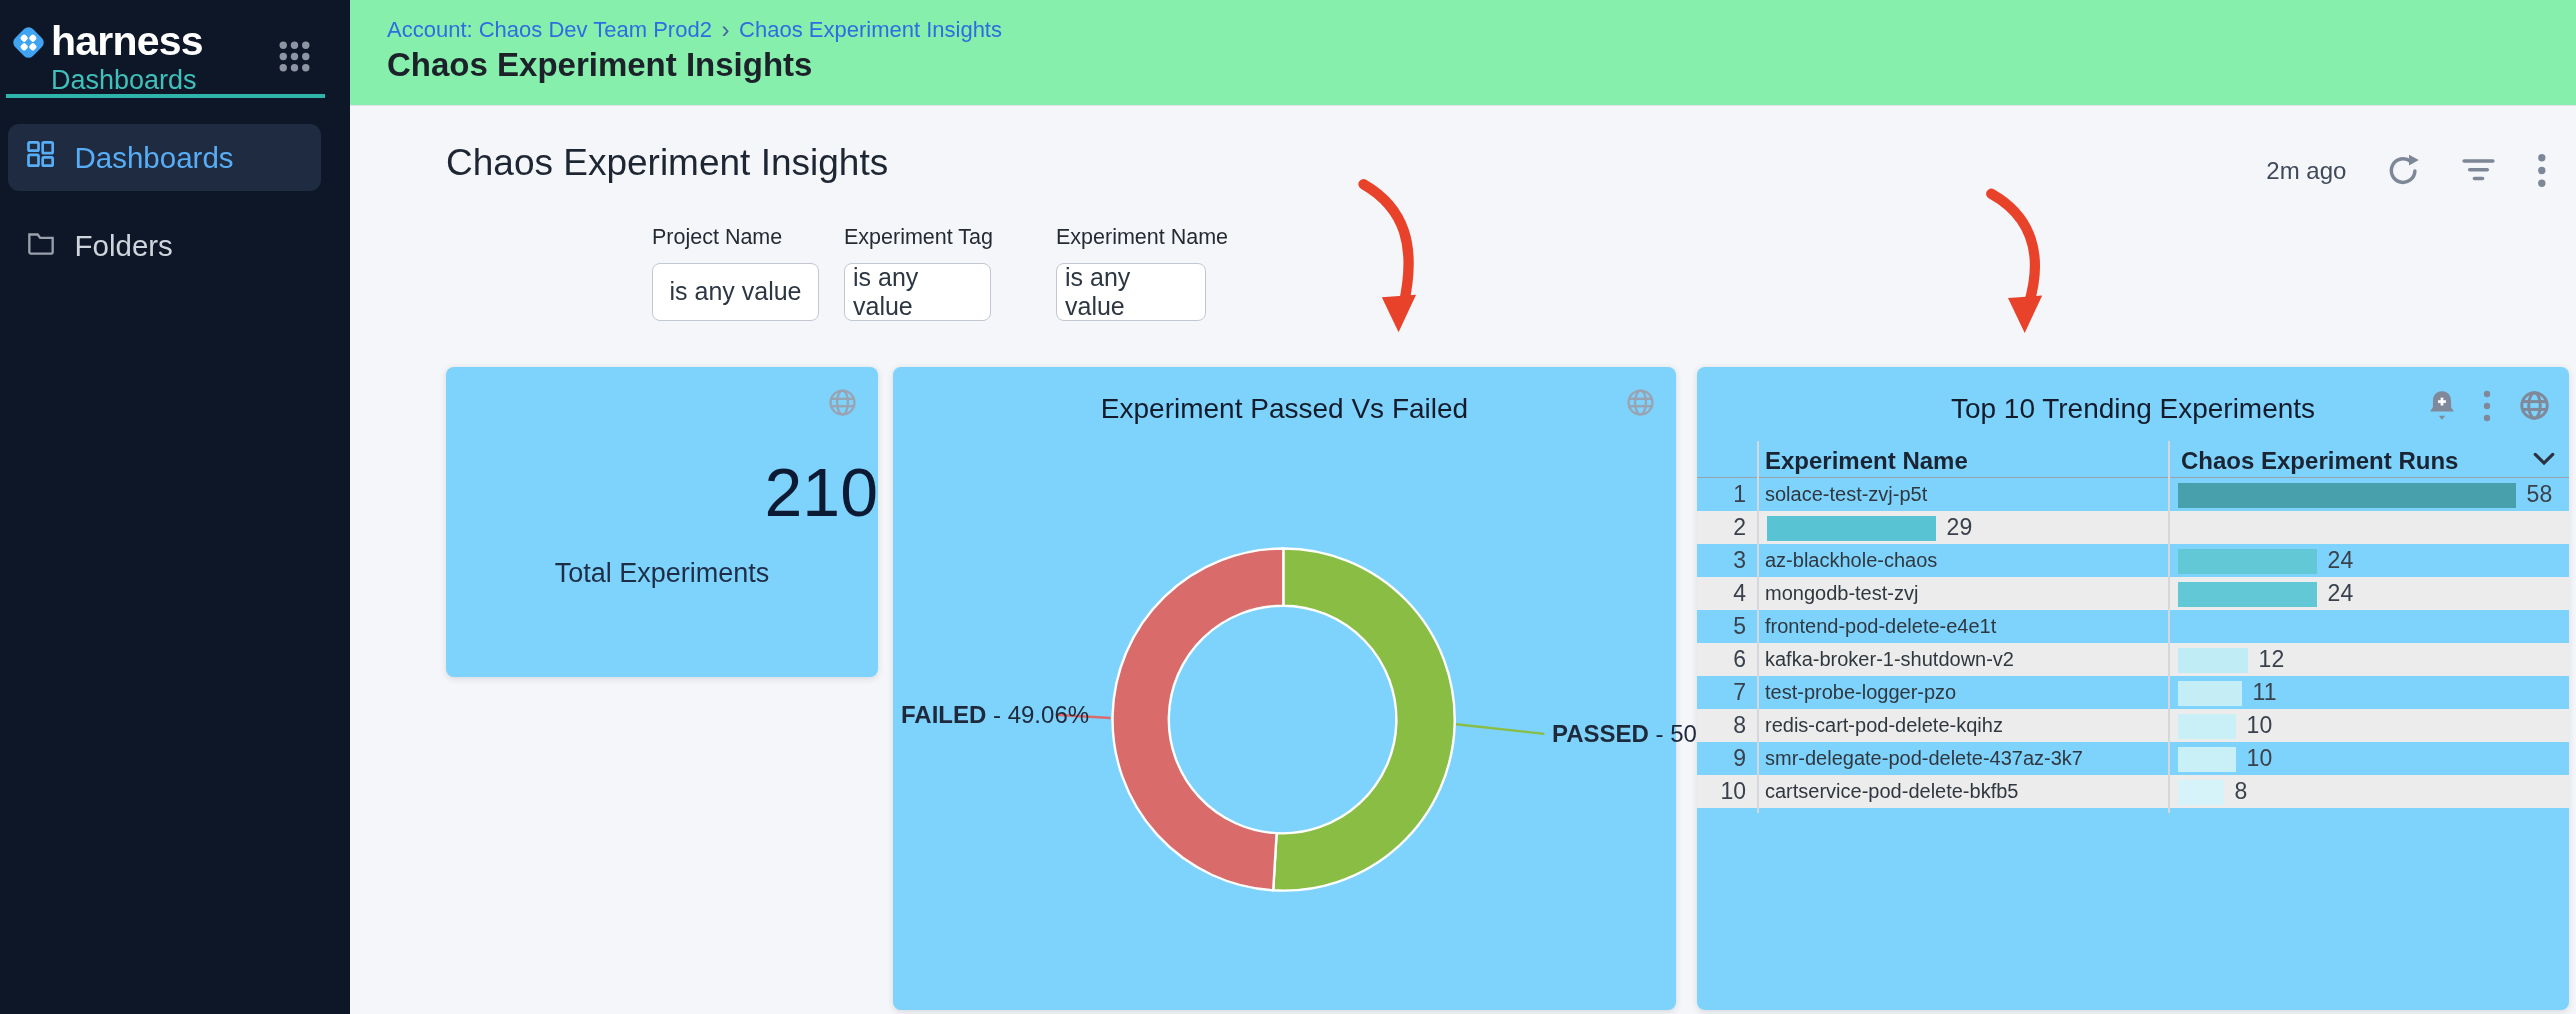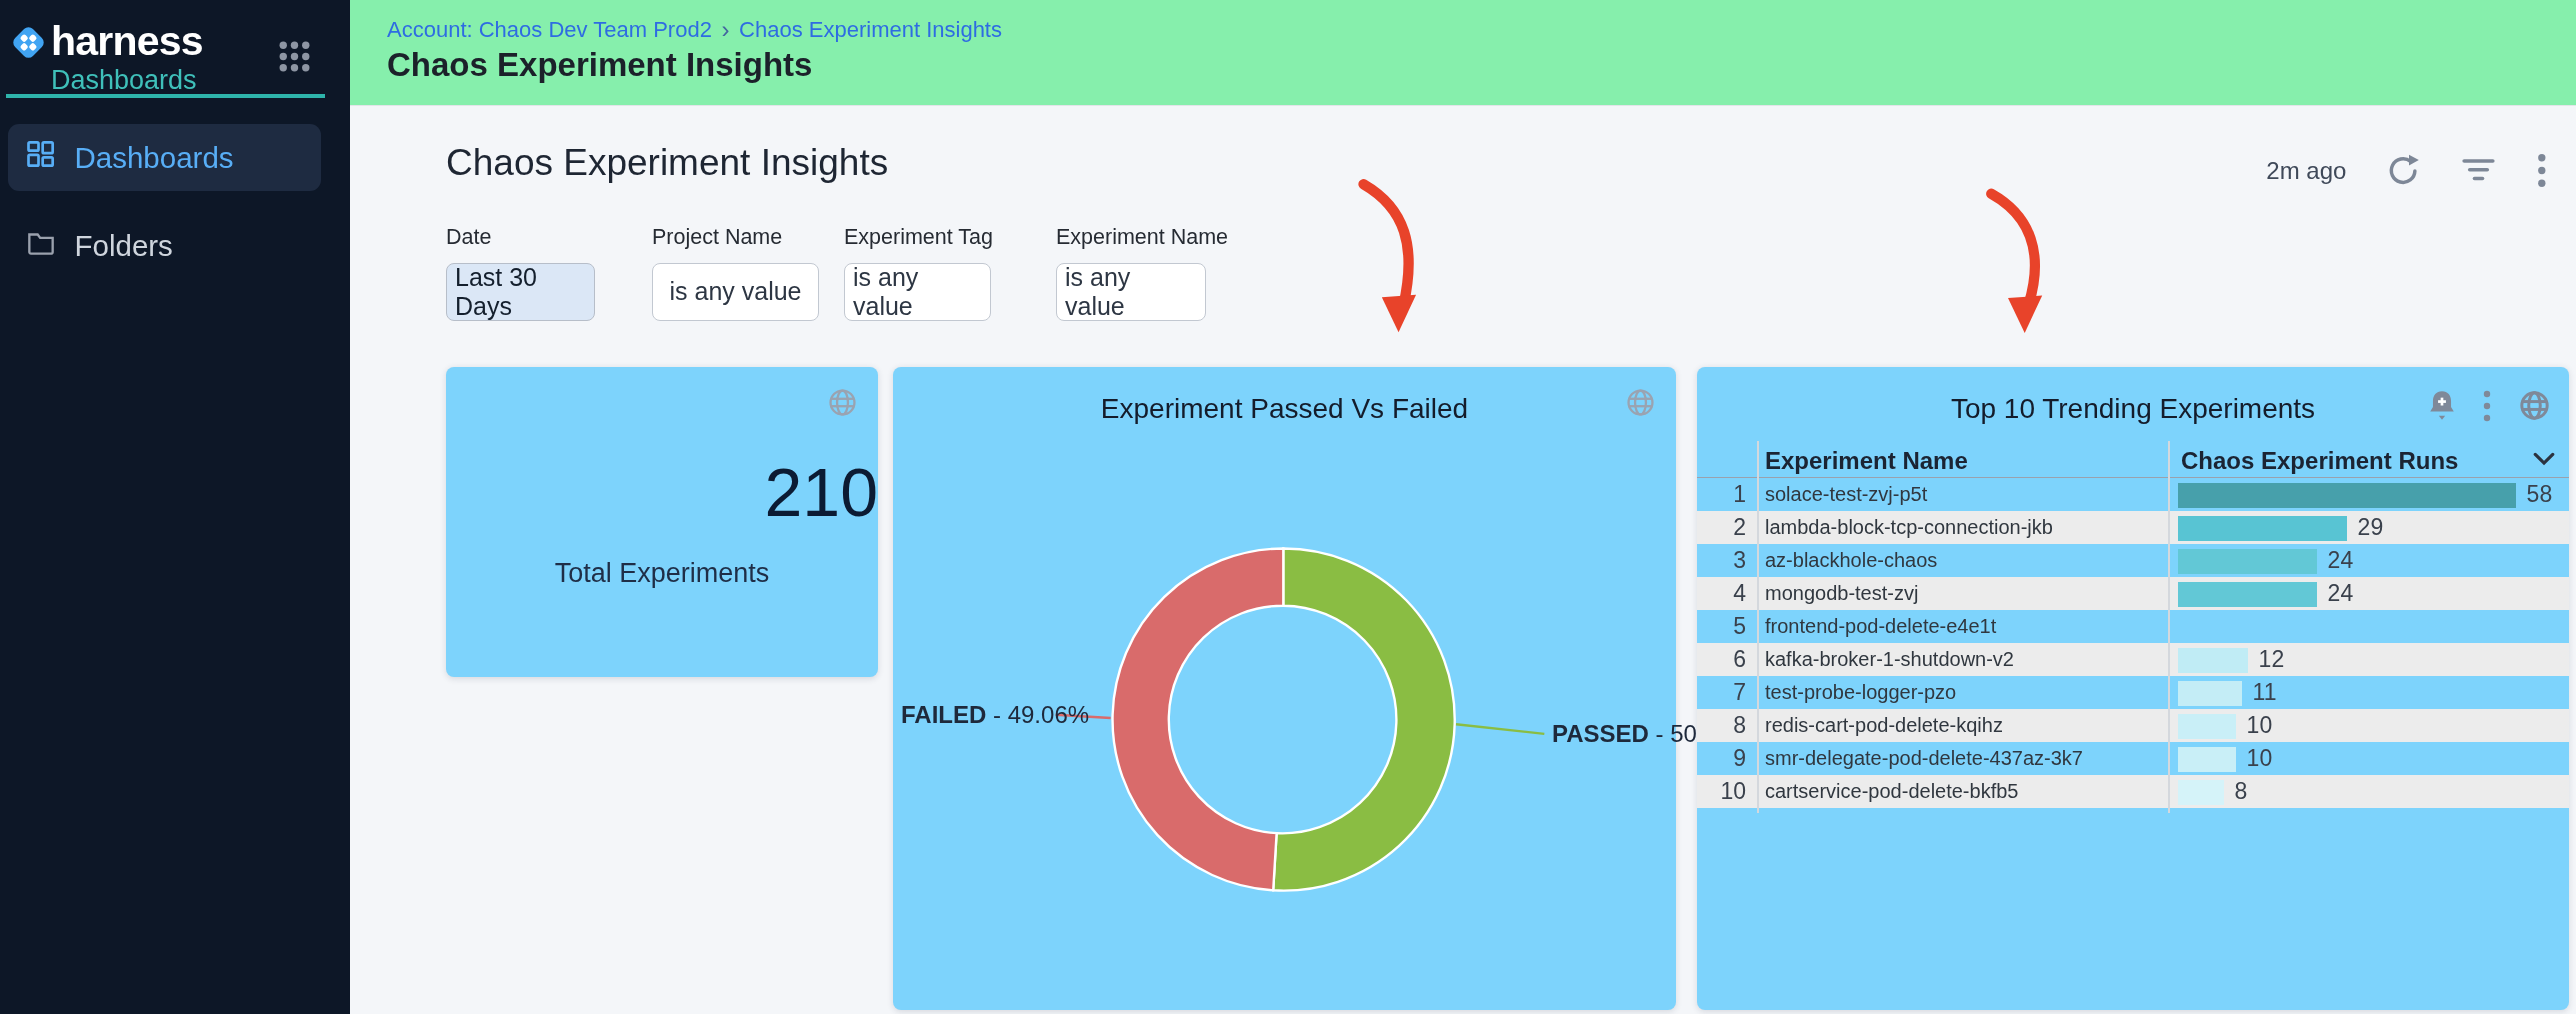--- a/index.html
+++ b/index.html
@@ -163,24 +163,20 @@
       </span>
       <span class="icon-btn">
         <svg width="9.6" height="35" viewBox="0 0 12 44" fill="#7d8797">
           <circle cx="6" cy="6" r="4.6"></circle>
             <circle cx="6" cy="22" r="4.6"></circle>
             <circle cx="6" cy="38" r="4.6"></circle>
         </svg>
       </span>
     </div>
 
-    <div class="filter-group f0">
-      <div class="filter-label">Date</div>
-      <div class="chip">Last 30 Days</div>
-    </div>
     <div class="filter-group f1">
       <div class="filter-label">Project Name</div>
       <div class="chip">is any value</div>
     </div>
     <div class="filter-group f2">
       <div class="filter-label">Experiment Tag</div>
       <div class="chip">is any value</div>
     </div>
     <div class="filter-group f3">
       <div class="filter-label">Experiment Name</div>
@@ -260,21 +256,20 @@
           <div class="trow">
             <div class="cell-index">1</div>
             <div class="cell-name">solace-test-zvj-p5t</div>
             <div class="cell-bar">
               <div class="bar" style="width: 338px; background: rgb(71, 160, 171);"></div>
               <span class="bar-val">58</span>
             </div>
           </div>
           <div class="trow">
             <div class="cell-index">2</div>
-            <div class="cell-name">lambda-block-tcp-connection-jkb</div>
             <div class="cell-bar">
               <div class="bar" style="width: 169px; background: rgb(88, 196, 211);"></div>
               <span class="bar-val">29</span>
             </div>
           </div>
           <div class="trow">
             <div class="cell-index">3</div>
             <div class="cell-name">az-blackhole-chaos</div>
             <div class="cell-bar">
               <div class="bar" style="width: 139px; background: rgb(98, 200, 214);"></div>

